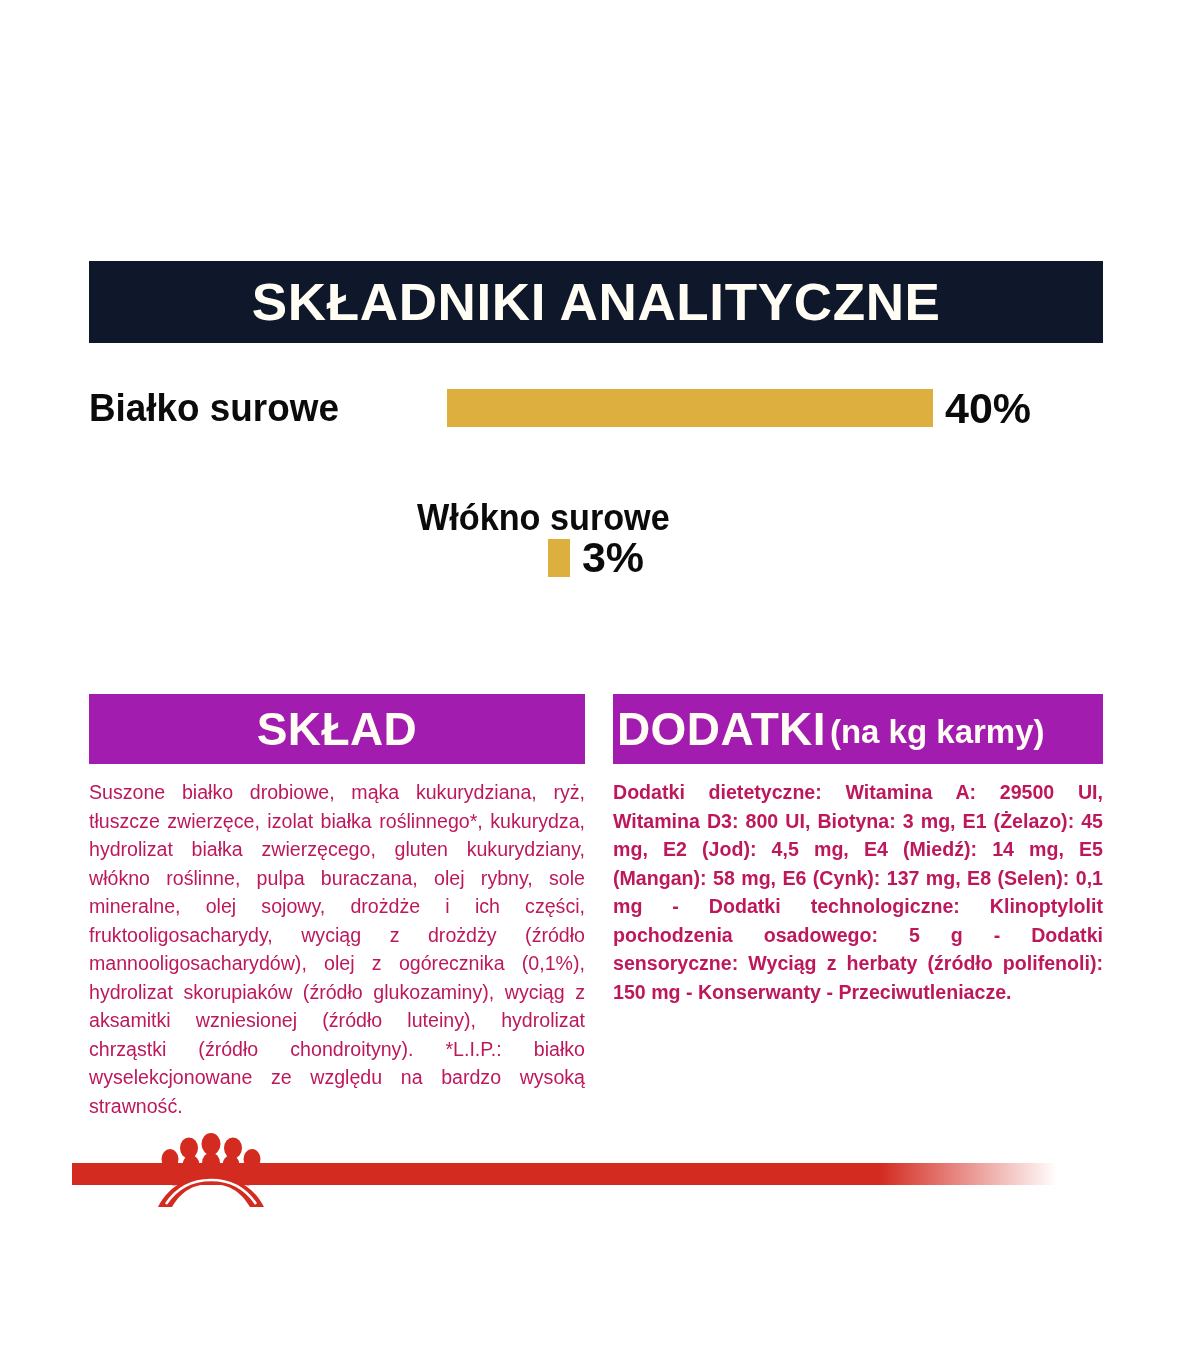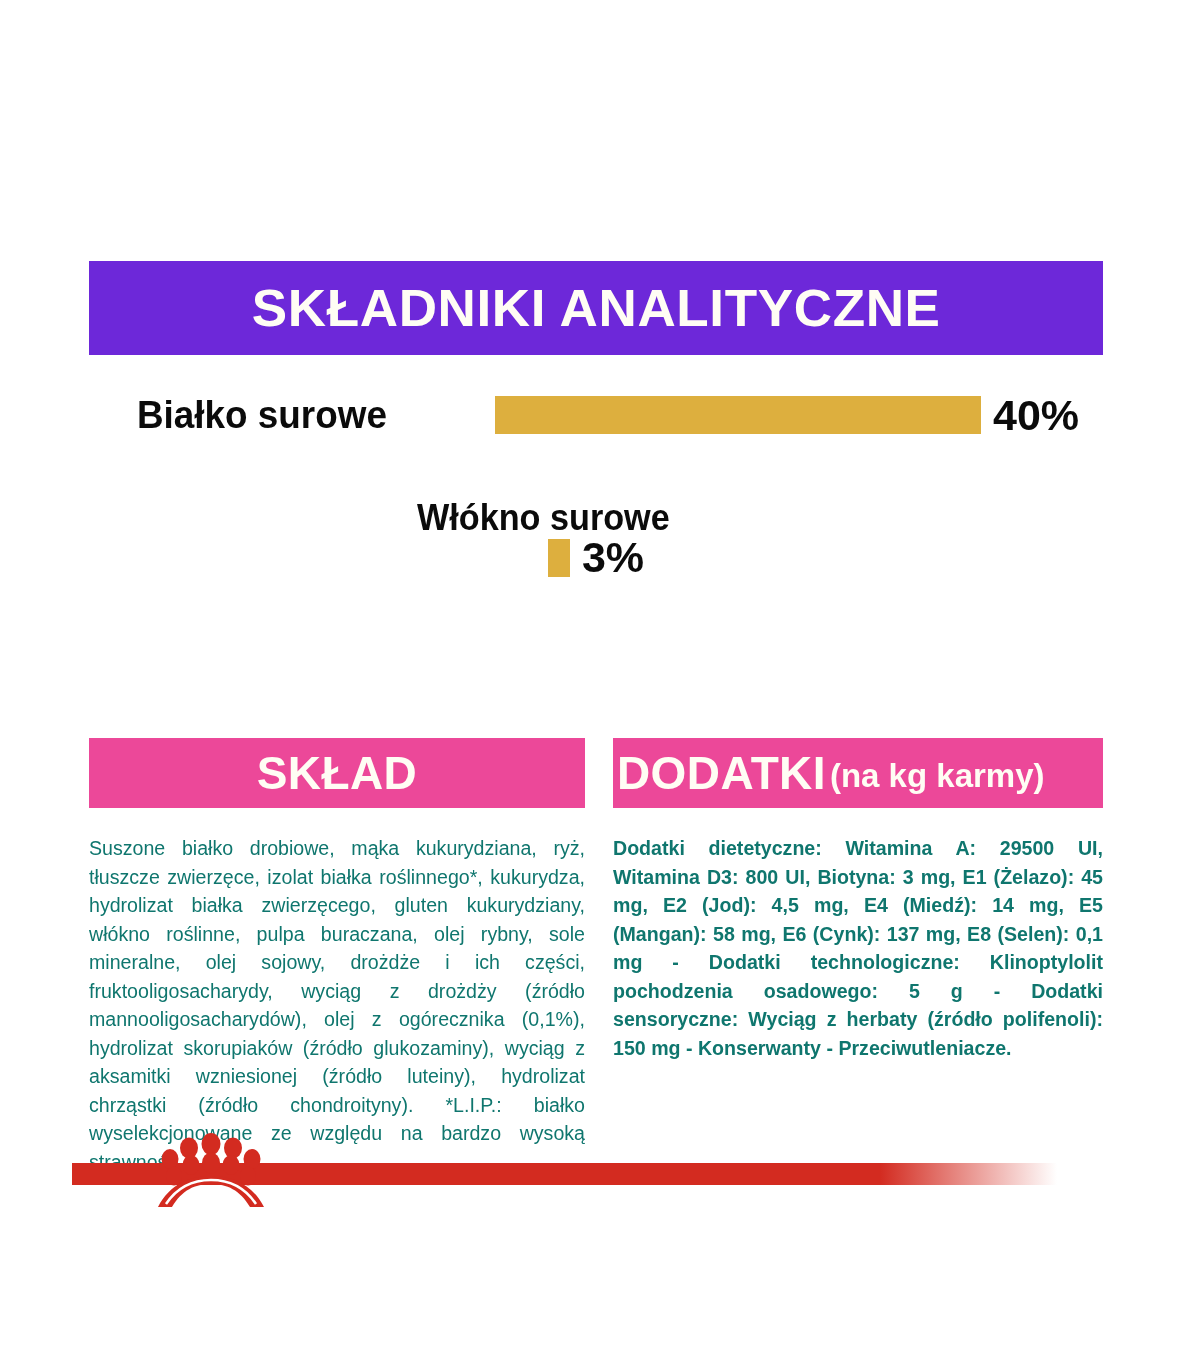--- a/index.html
+++ b/index.html
@@ -21,22 +21,22 @@
     width: 1200px;
     height: 1372px;
   }
 
   
   .analytical-header {
     position: absolute;
     left: 89px;
     top: 261px;
     width: 1014px;
-    height: 94px;
-    background: #6d28d9;
+    height: 82px;
+    background: #0f172a;
     display: flex;
     align-items: center;
     justify-content: center;
   }
   .analytical-header-title {
     color: #fffdf4;
     font-size: 51px;
     font-weight: bold;
     letter-spacing: 0.6px;
     font-family: "Liberation Sans", sans-serif;
@@ -52,21 +52,21 @@
     width: 1014px;
     height: 190px;
   }
   .chart-row {
     position: absolute;
     left: 0;
     width: 1014px;
     display: flex;
     align-items: center;
   }
-  .chart-row-0 { top: 12px;  height: 62px; margin-left: 48px; }
+  .chart-row-0 { top: 5px;  height: 62px; }
   .chart-row-1 { top: 65px; height: 62px; }
   .chart-row-2 { top: 128px;height: 62px; flex-direction: column; }
 
   .chart-label {
     width: 358px;
     text-align: left;
     color: #0b0b0b;
     font-weight: bold;
     font-family: "Liberation Sans", sans-serif;
     line-height: 1;
@@ -109,25 +109,24 @@
   }
   .panel {
     position: absolute;
     top: 0;
   }
   .panel-left  { left: 0px;   width: 496px; }
   .panel-right { left: 524px; width: 490px; }
 
   .panel-header {
     height: 70px;
-    background: #ec4899;
+    background: #a21caf;
     display: flex;
     align-items: center;
     overflow: hidden;
-    margin-top: 44px;
   }
   .panel-header-left  { justify-content: center; }
   .panel-header-right { justify-content: flex-start; padding-left: 4px; }
 
   .panel-title {
     color: #fffdf4;
     font-size: 46px;
     font-weight: bold;
     font-family: "Liberation Sans", sans-serif;
     letter-spacing: 0.4px;
@@ -138,24 +137,24 @@
     font-size: 33px;
     font-weight: bold;
     font-family: "Liberation Sans", sans-serif;
     white-space: nowrap;
     margin-left: 4px;
     position: relative;
     top: 3px;
   }
 
   .panel-body {
-    padding-top: 26px;
+    padding-top: 14px;
     font-size: 19.6px;
     line-height: 28.5px;
-    color: #0f766e;
+    color: #be185d;
     text-align: justify;
     text-justify: inter-word;
     font-family: "Liberation Sans", sans-serif;
     hyphens: none;
   }
   .panel-body-right {
     text-align: justify;
     font-weight: bold;
   }
 

